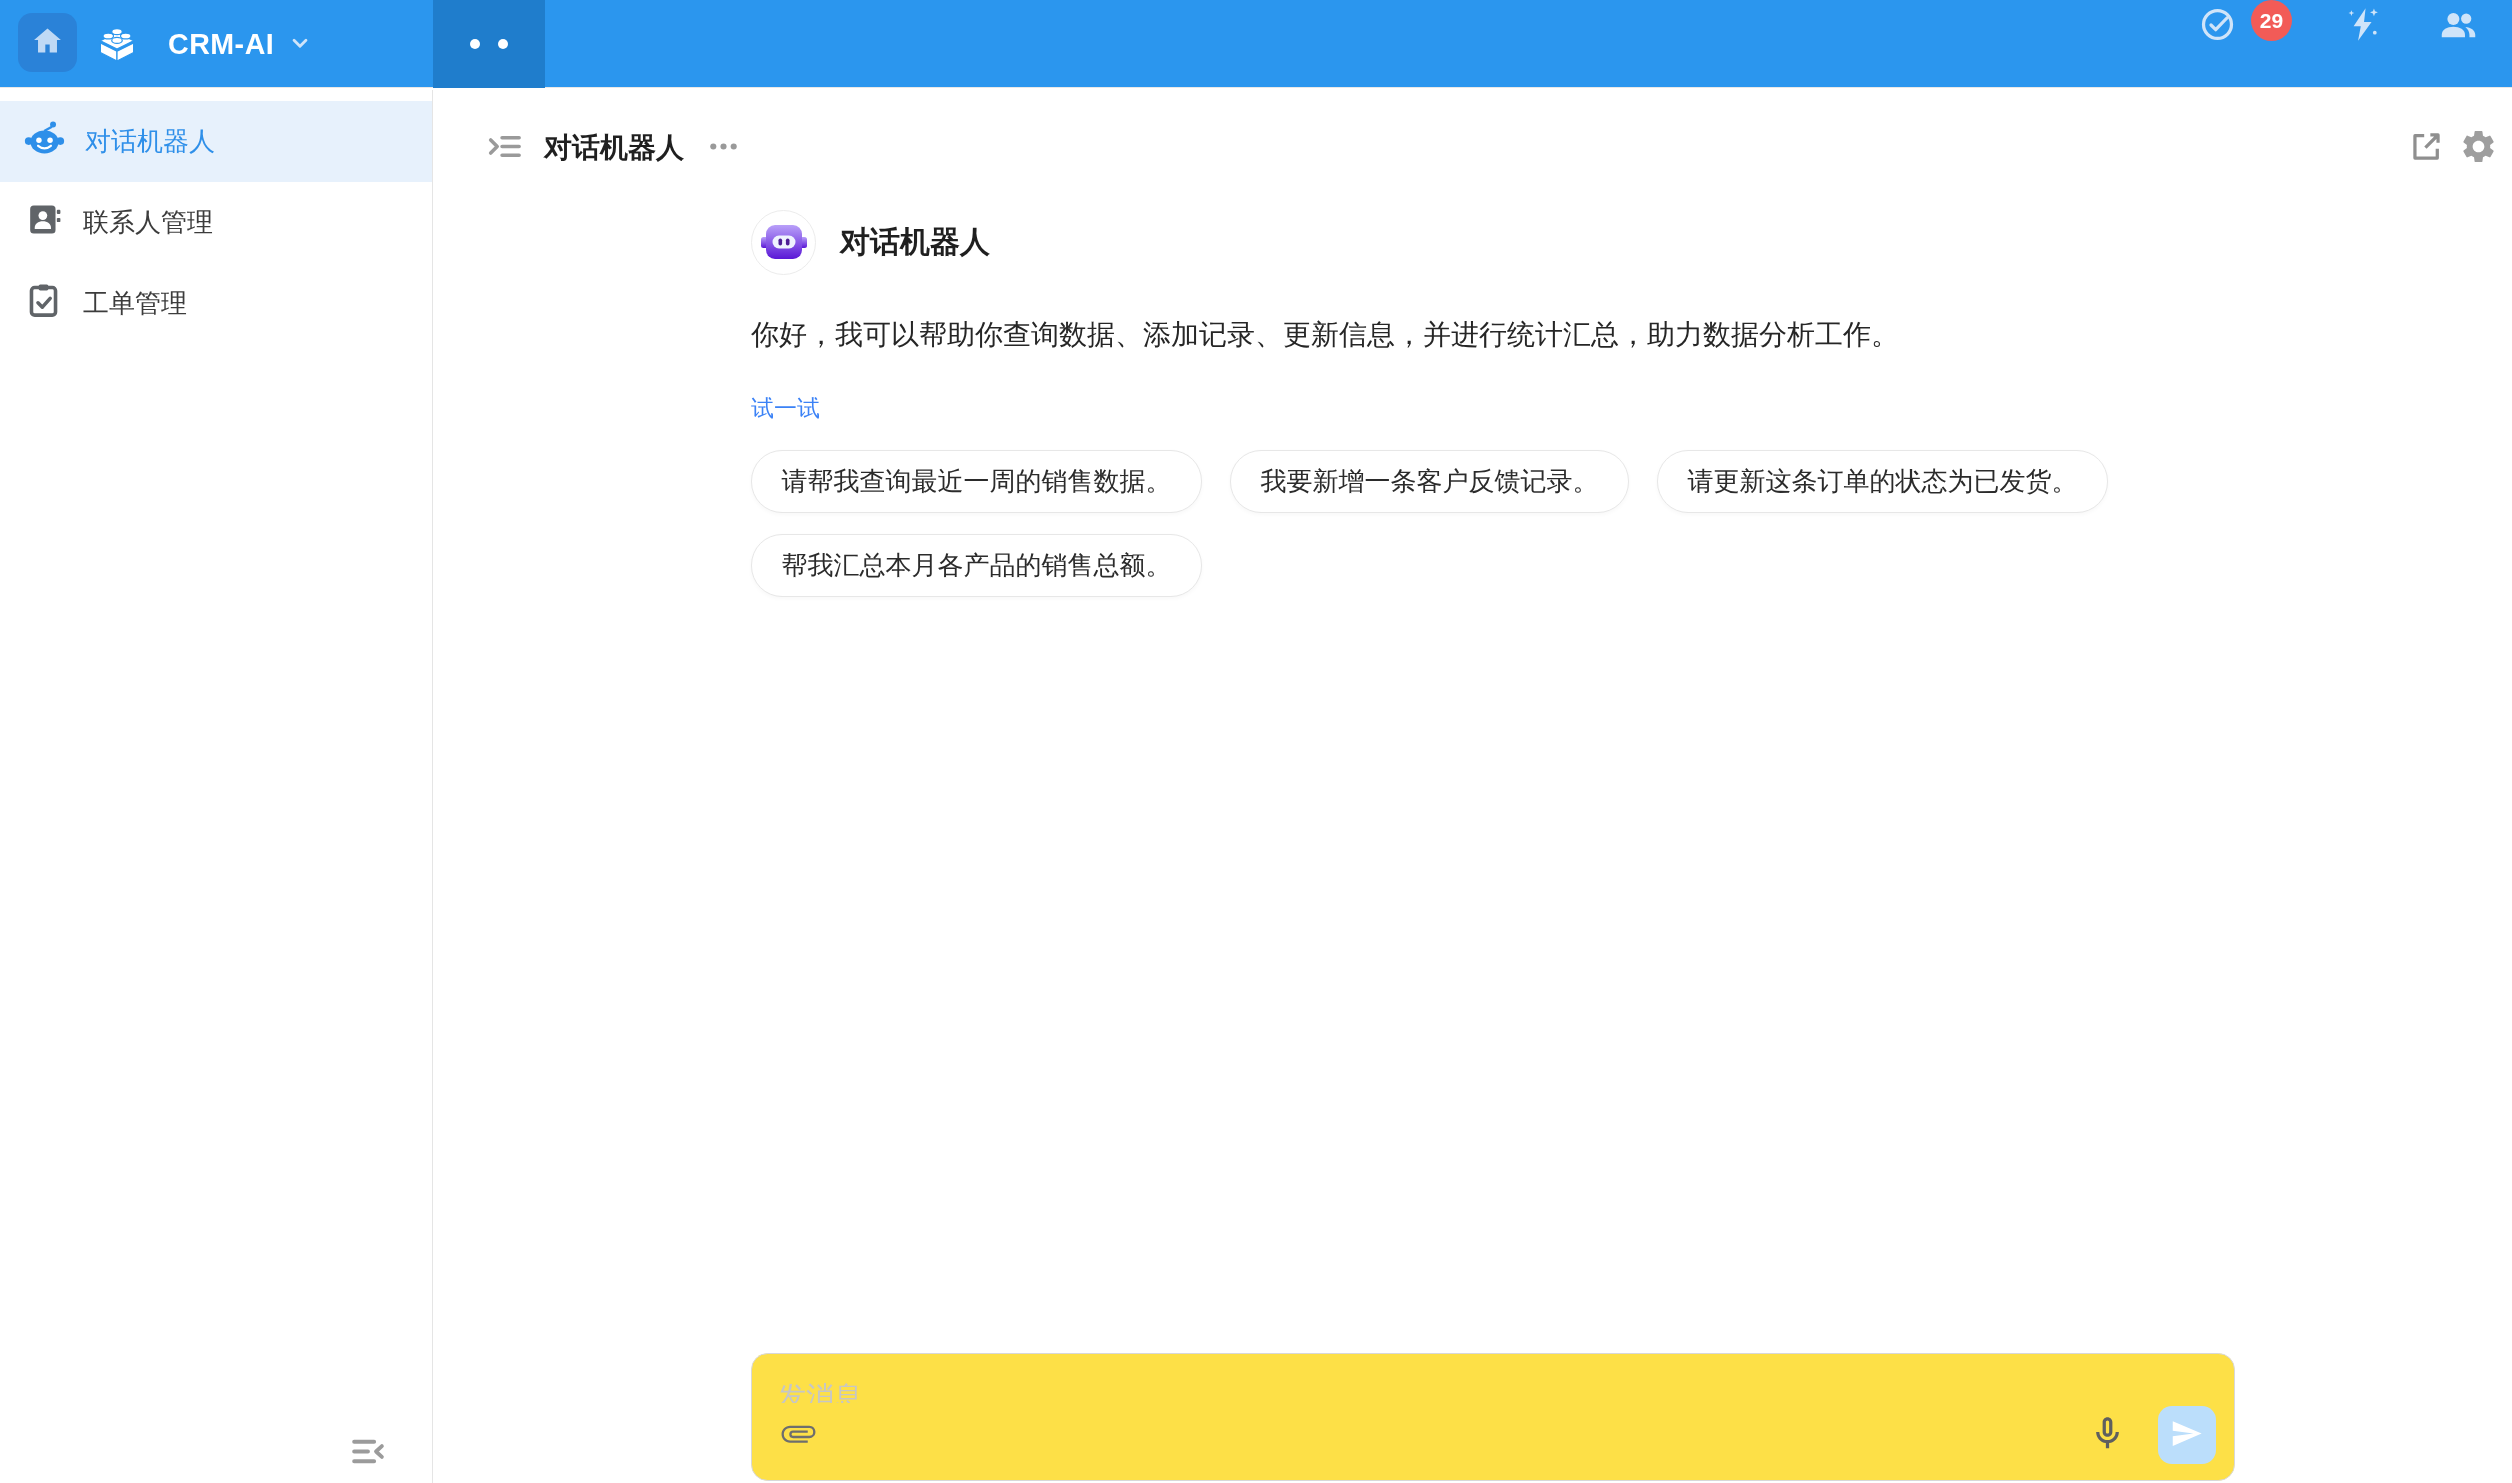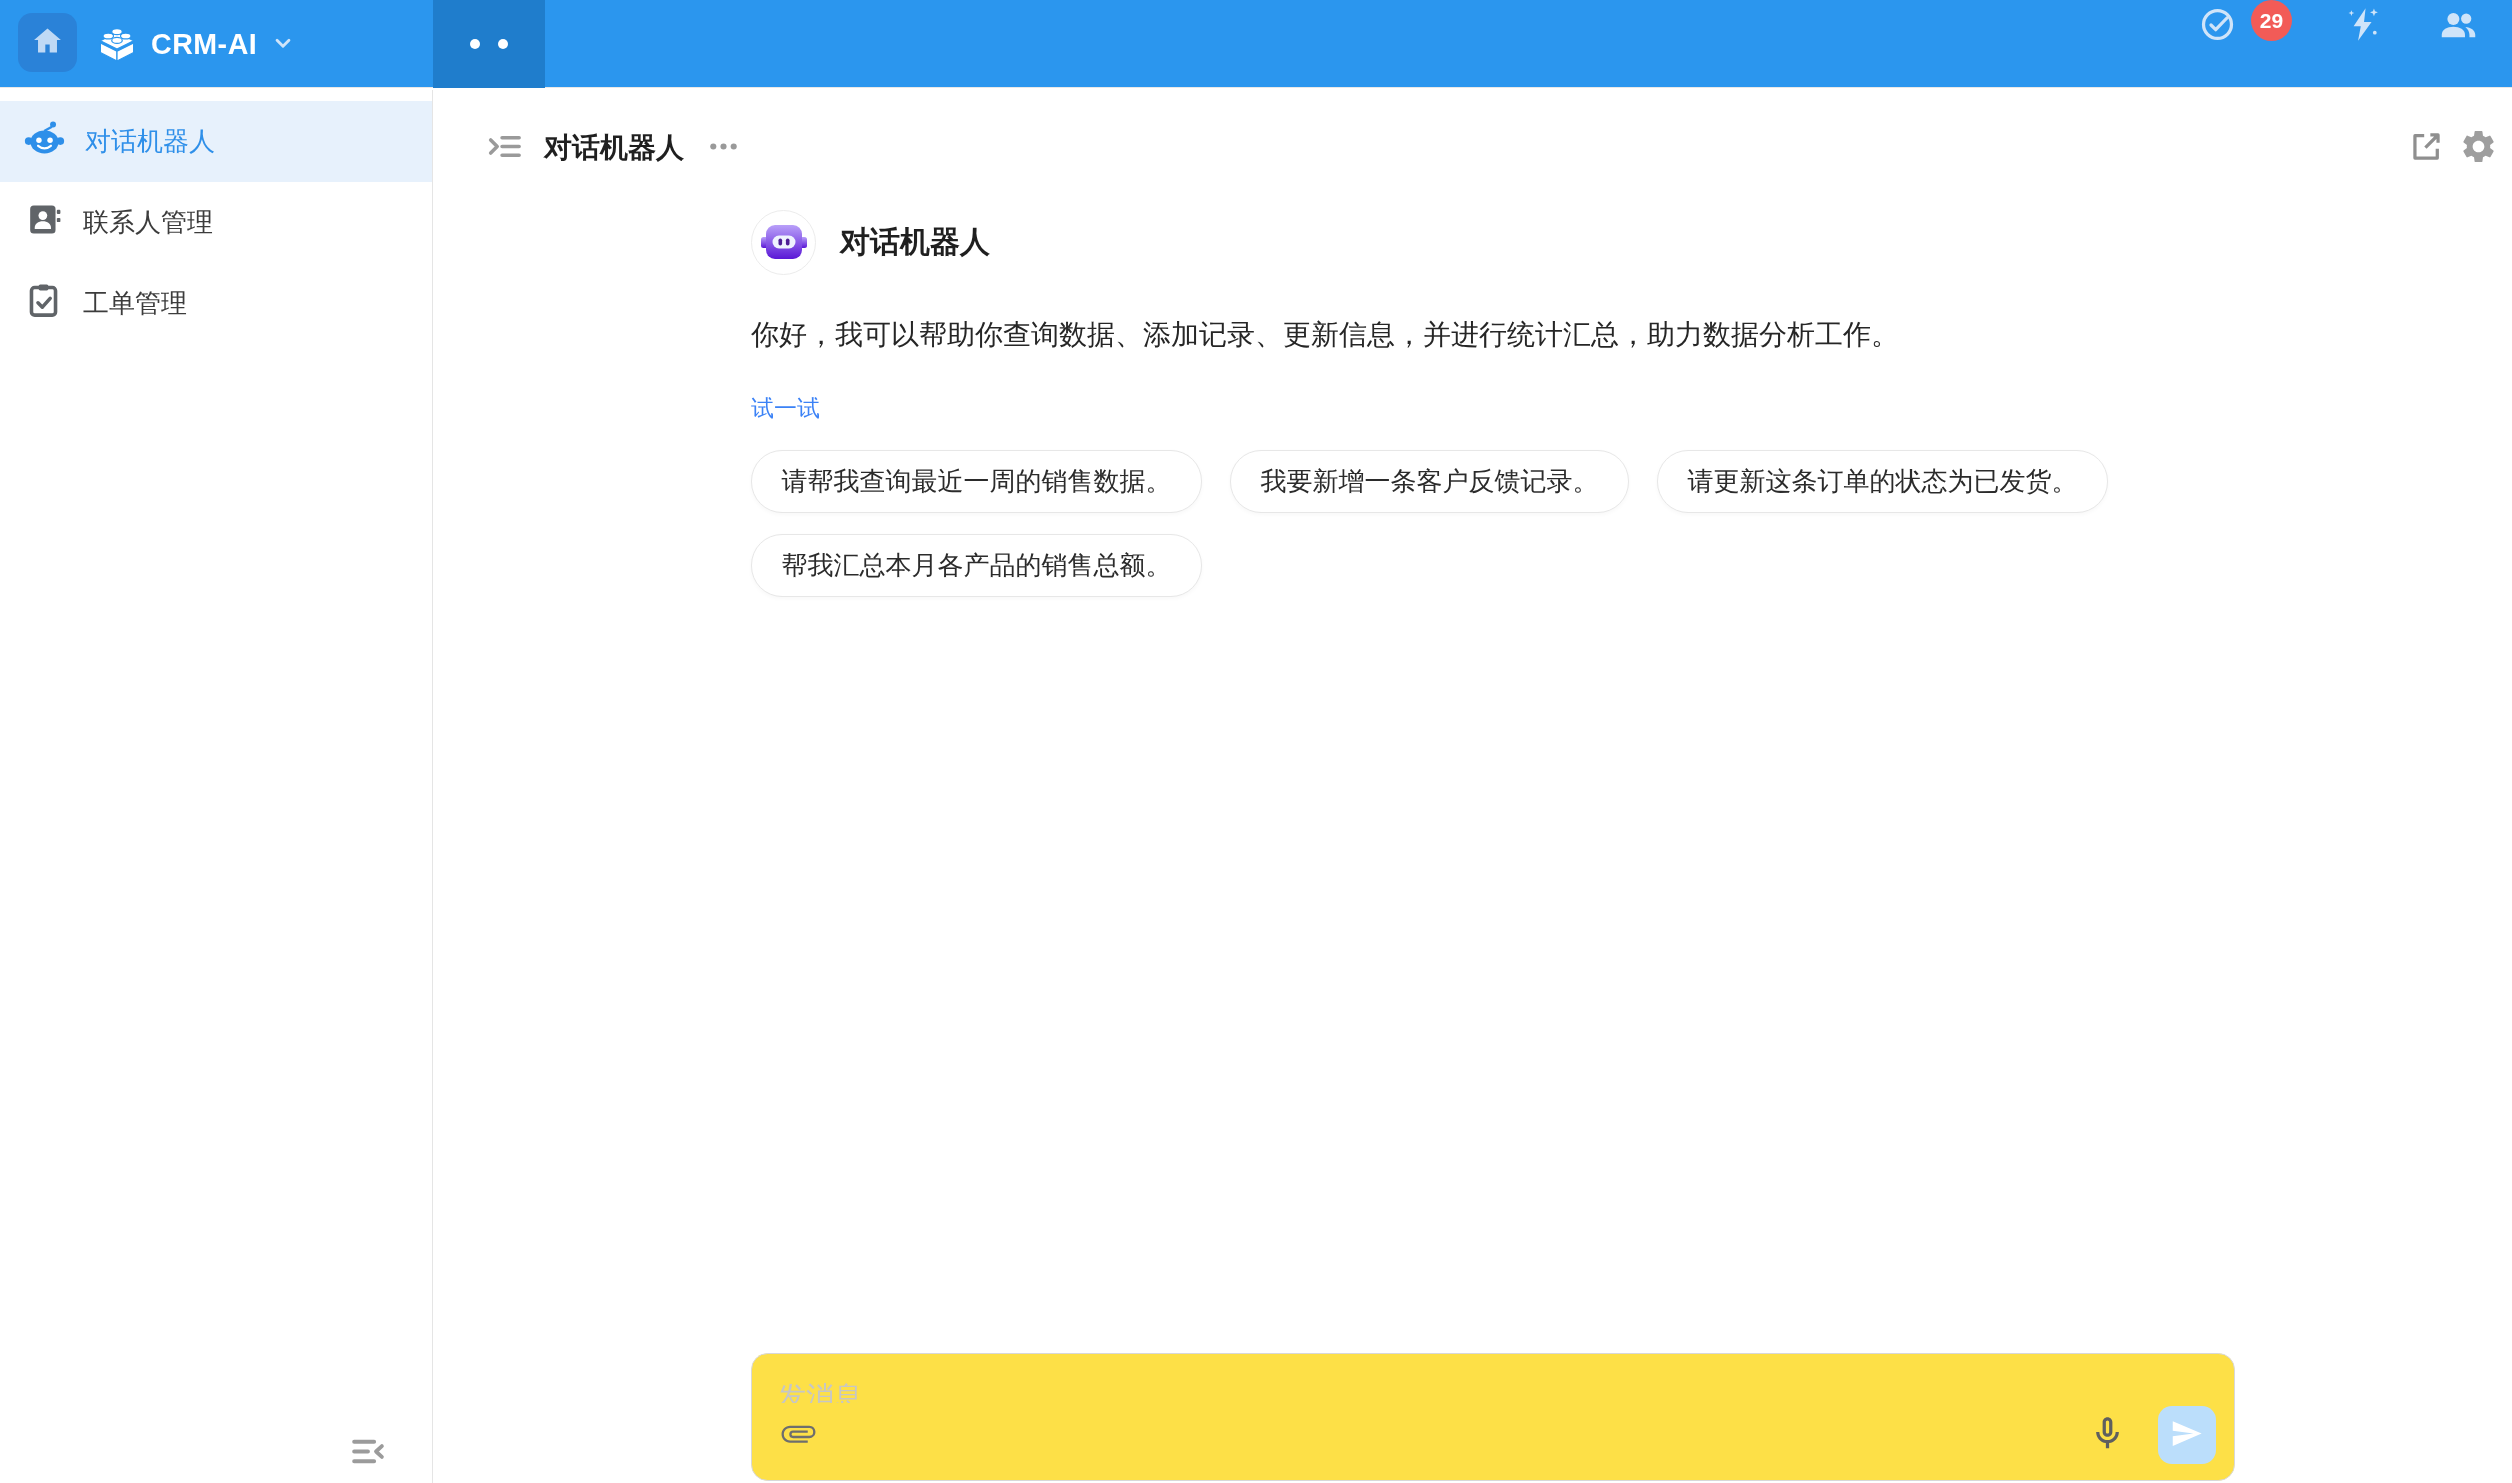--- a/index.html
+++ b/index.html
@@ -5,21 +5,21 @@
   * { margin:0; padding:0; box-sizing:border-box; }
   html,body { width:2512px; height:1484px; overflow:hidden; background:#fff;
     font-family:"Liberation Sans","DejaVu Sans",sans-serif; }
 
   
   .topbar { position:absolute; left:0; top:0; width:2512px; height:88px;
     background:#2B96EE; display:flex; align-items:center; border-bottom:1.8px solid #E8E8E8; }
   .home-btn { position:absolute; left:18.4px; top:13px; width:59px; height:59px;
     border-radius:14px; background:#2A82D8; display:flex; align-items:center; justify-content:center; cursor:pointer; }
   .logo-wrap { position:absolute; left:96px; top:0; height:88px; display:flex; align-items:center; gap:13px; }
-  .app-name { color:#fff; font-size:28.6px; font-weight:bold; letter-spacing:0.5px; }
+  .app-name { color:#fff; font-size:28.6px; font-weight:bold; letter-spacing:0.5px;margin-left:17px; }
   .topbar-tab { position:absolute; left:433px; top:0; width:112px; height:88px;
     background:#1F7DCC; display:flex; align-items:center; justify-content:center; gap:18.4px; cursor:pointer; }
   .tab-dot { width:10px; height:10px; border-radius:50%; background:#fff; }
   .topbar-right { position:absolute; right:28px; top:0; height:88px; display:flex; align-items:flex-start; }
   .badge { width:41px; height:41px; border-radius:50%; background:#F25B57; color:#fff;
     font-size:21px; font-weight:bold; display:flex; align-items:center; justify-content:center; margin-left:7.4px; }
   .tr-gap { width:44px; }
 
   
   .sidebar { position:absolute; left:0; top:90px; width:433px; height:1393px;

